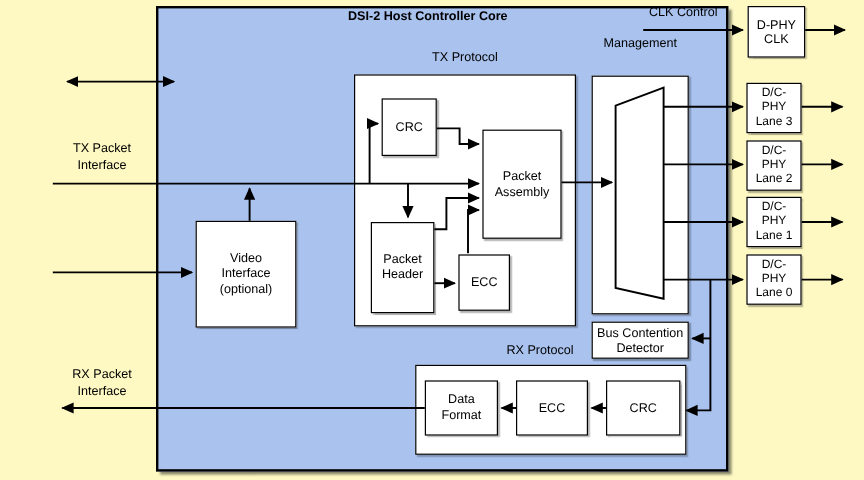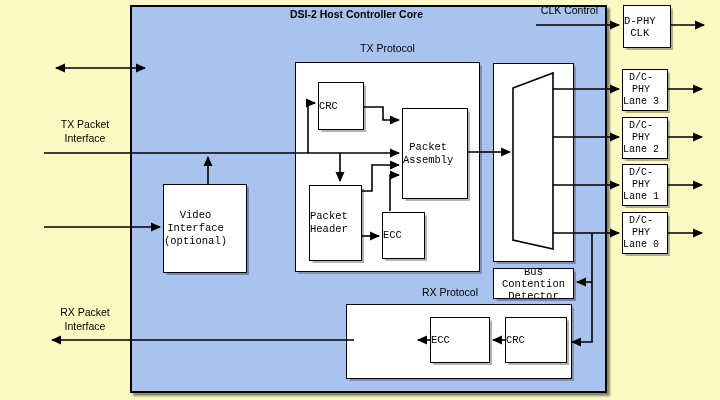--- a/index.html
+++ b/index.html
@@ -15,24 +15,23 @@
   .core{
     position:absolute;left:130px;top:5px;width:477px;height:388px;
     background:var(--core-fill);
     border:2px solid var(--line);
     box-shadow:3px 3px 2px rgba(0,0,0,0.45);
   }
   .box{
     position:absolute;
     background:var(--box-fill);
     border:1.5px solid var(--line);
-    display:flex;align-items:center;justify-content:flex-start;text-align:center;
+    display:flex;align-items:center;justify-content:center;text-align:center;
     font-size:10.5px;line-height:13px;
     box-shadow:1.5px 1.5px 1px rgba(0,0,0,0.3);
-    font-family:Liberation Mono, monospace;
   }
   .container-box{
     position:absolute;
     background:var(--box-fill);
     border:1.5px solid var(--line);
     box-shadow:1.5px 1.5px 1px rgba(0,0,0,0.25);
   }
   .lines span{display:block;}
   .title{
     position:absolute;left:290px;top:8px;
@@ -52,20 +51,21 @@
 
 <div id="stage">
 
   <div class="core"></div>
 
   <div class="title">DSI-2 Host Controller Core</div>
 
   <div class="seclabel" style="left:528px;top:4px;width:70px;text-align:right;">CLK Control</div>
   <div class="seclabel" style="left:295px;top:42px;width:185px;">TX Protocol</div>
   <div class="seclabel lines" style="left:480px;top:30px;width:107px;line-height:13px;">
+    <span>Management</span>
   </div>
   <div class="seclabel" style="left:400px;top:286px;width:100px;">RX Protocol</div>
 
   <div class="iface lines" style="left:45px;top:117px;width:80px;">
     <span>TX Packet</span>
     <span>Interface</span>
   </div>
   <div class="iface lines" style="left:45px;top:305px;width:80px;">
     <span>RX Packet</span>
     <span>Interface</span>
@@ -138,20 +138,26 @@
     </div>
   </div>
 
   <div class="box smallbox" style="left:493px;top:268px;width:81px;height:31px;">
     <div class="lines">
       <span>Bus Contention</span>
       <span>Detector</span>
     </div>
   </div>
 
+  <div class="box" style="left:354px;top:317px;width:61px;height:46px;">
+    <div class="lines">
+      <span>Data</span>
+      <span>Format</span>
+    </div>
+  </div>
   <div class="box" style="left:430px;top:317px;width:60px;height:46px;">ECC</div>
   <div class="box" style="left:505px;top:317px;width:62px;height:46px;">CRC</div>
 
   <svg id="wires" xmlns="http://www.w3.org/2000/svg">
     <defs>
       <marker id="ah" viewBox="0 0 10 10" refX="9" refY="5" markerWidth="6.5" markerHeight="6.5" orient="auto-start-reverse">
         <path id="ahp" d="M0,0.5 L10,5 L0,9.5 z"></path>
       </marker>
     </defs>
 

